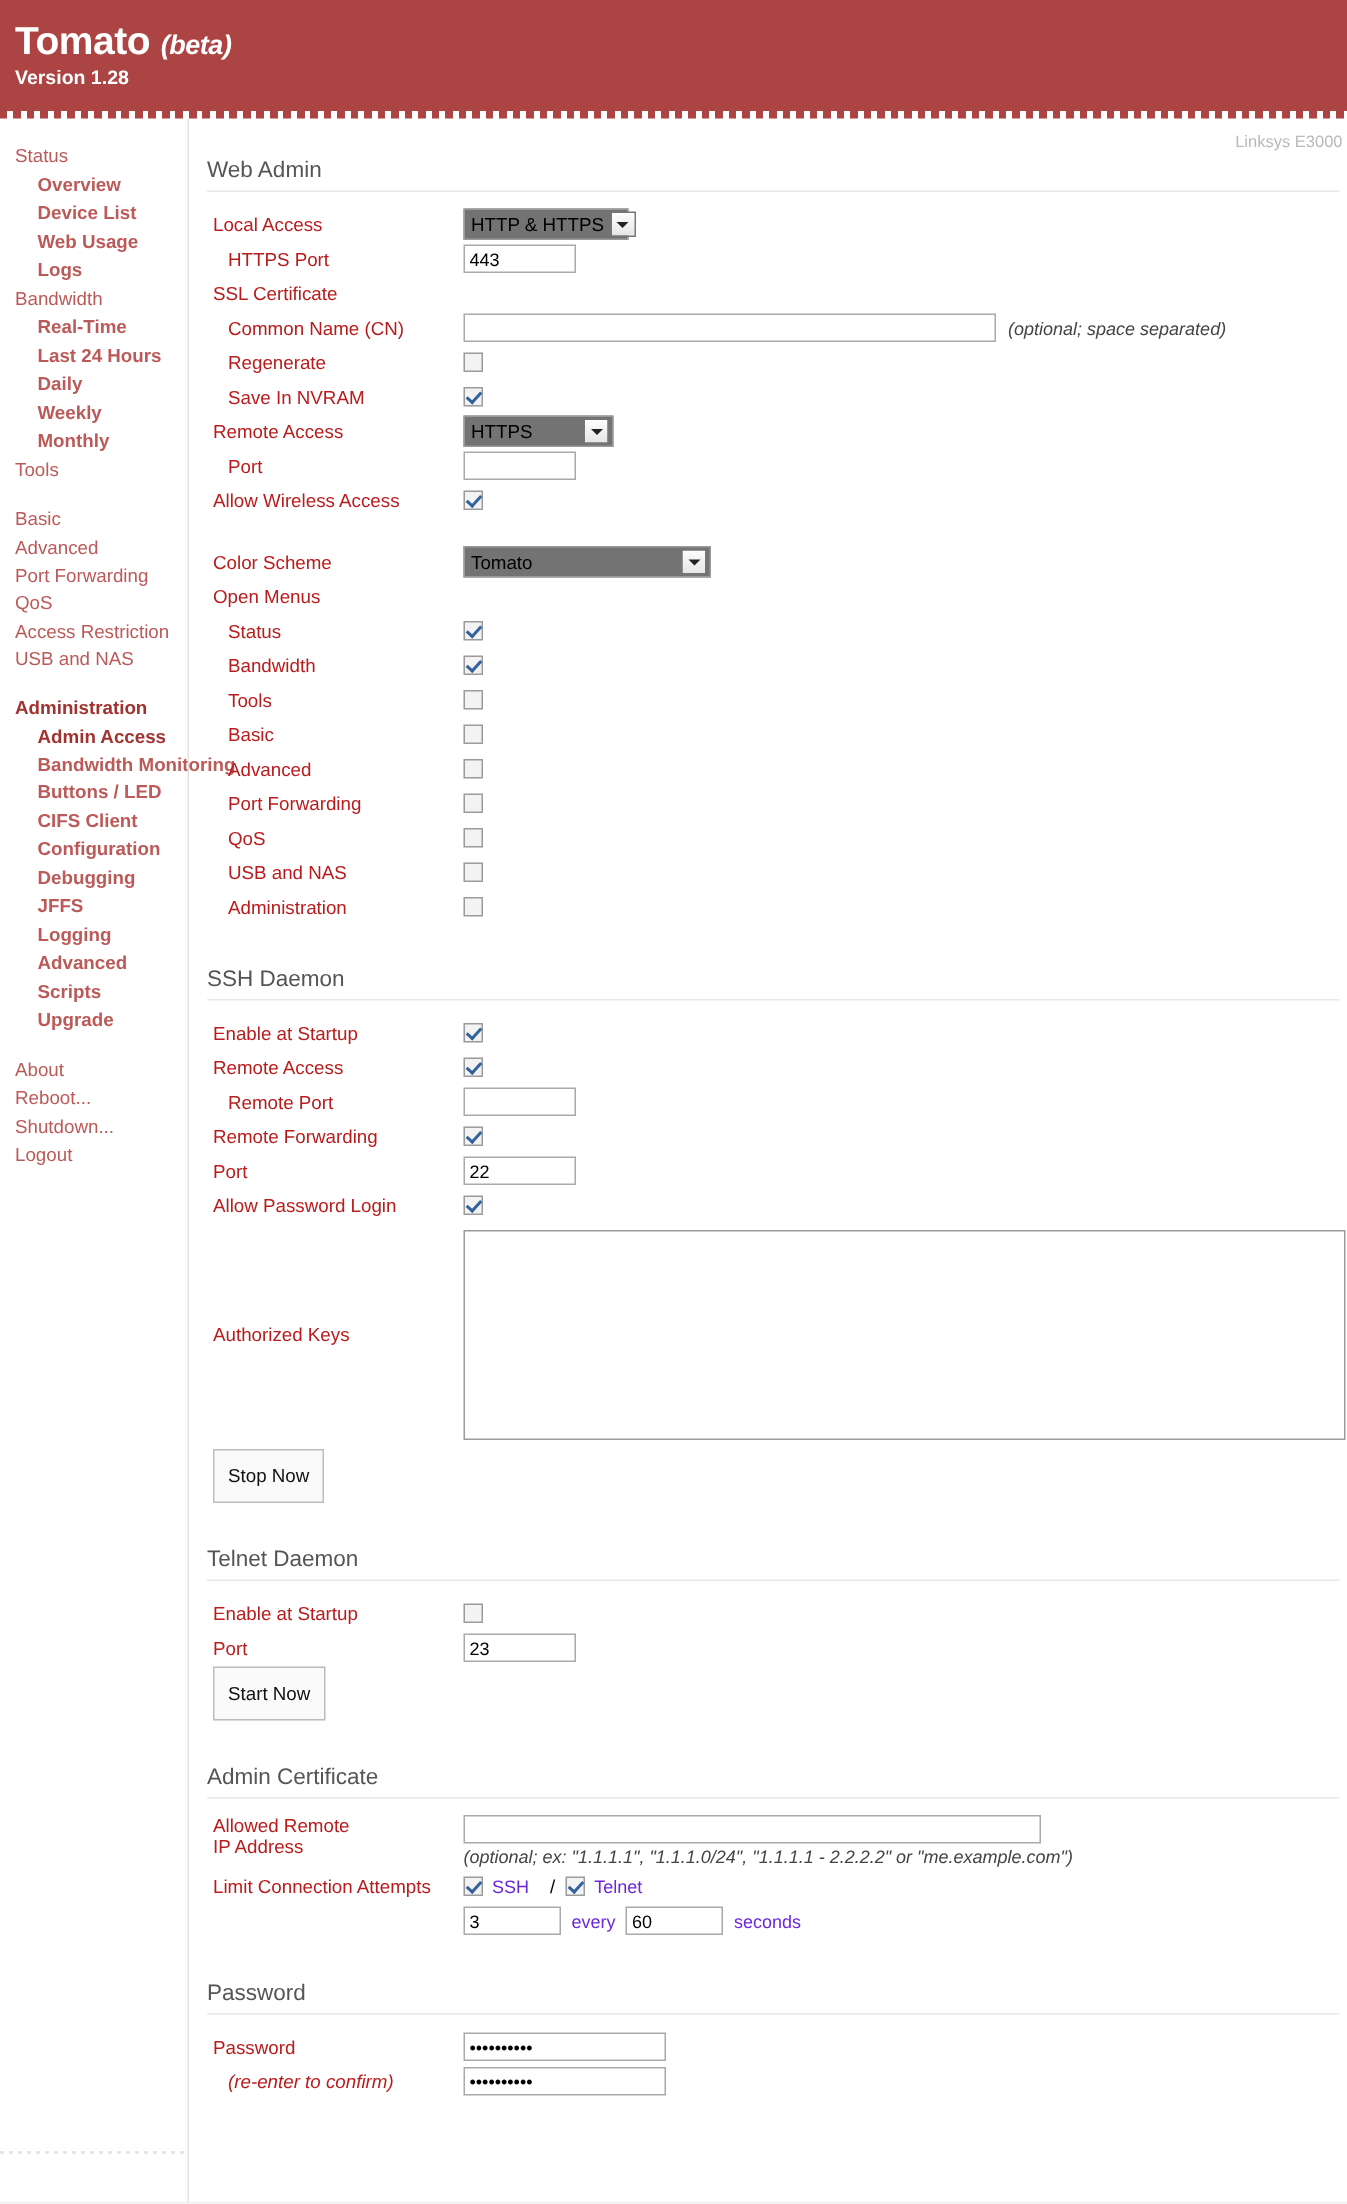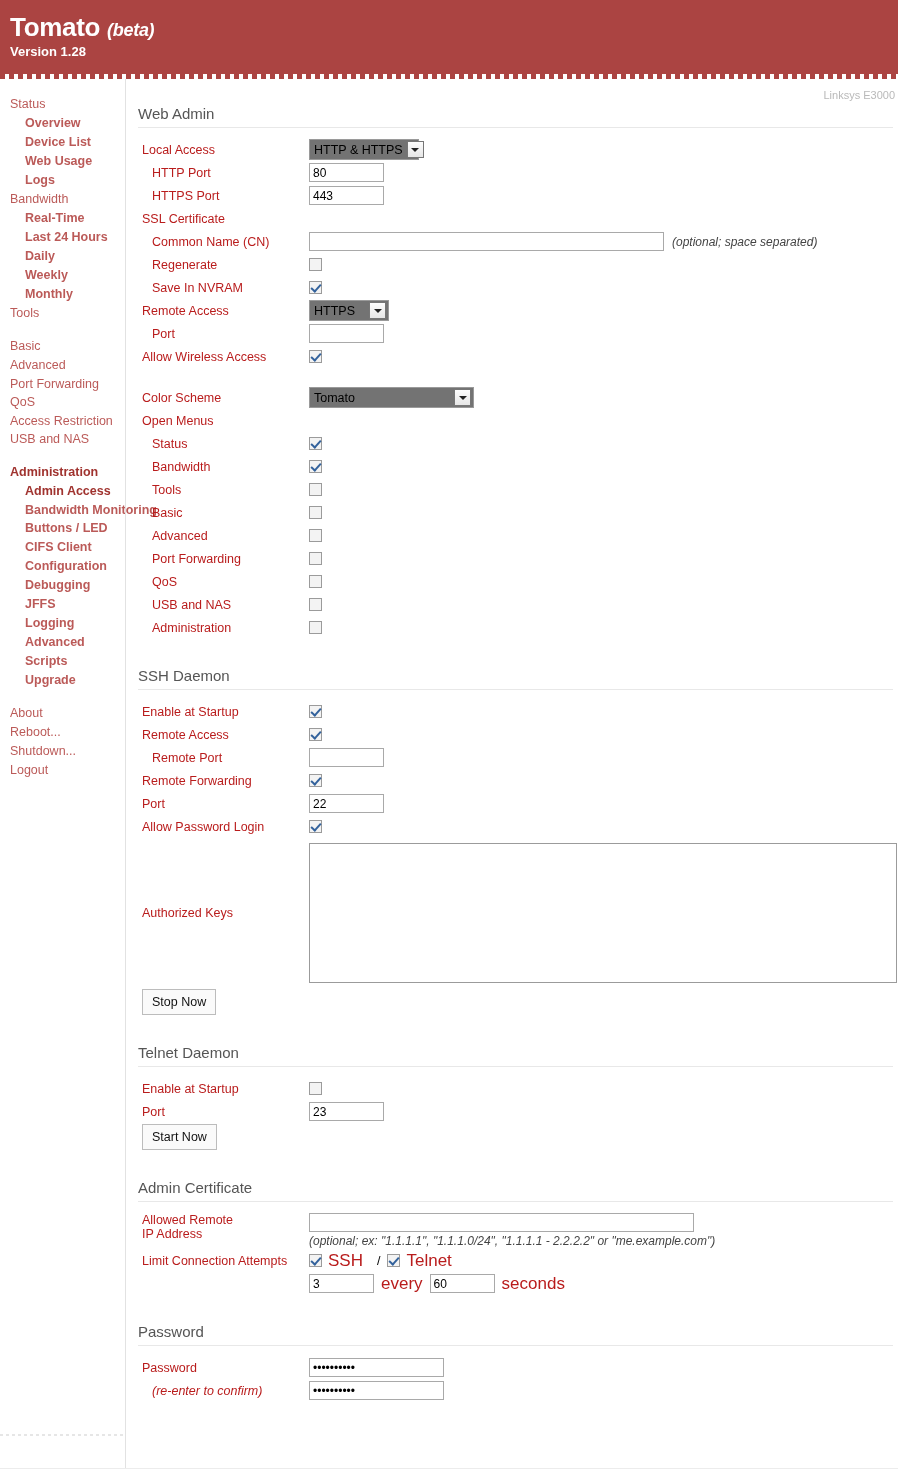--- a/index.html
+++ b/index.html
@@ -152,21 +152,21 @@
     flex: 0 0 17px;
   }
   .fakeselect .arrow i {
     display: block;
     width: 0; height: 0;
     border-left: 4px solid transparent;
     border-right: 4px solid transparent;
     border-top: 4px solid #222;
   }
   .fakeselect.w110 { width: 110px; }
-  .fakeselect.w80  { width: 80px;  }
+  .fakeselect.w80  { width: 100px;  }
   .fakeselect.w165 { width: 165px; }
 
   
   .cb {
     width: 13px; height: 13px;
     border: 1px solid #9b9b9b;
     background: #f3f3f3;
     display: inline-block;
     position: relative;
     cursor: pointer;
@@ -188,21 +188,21 @@
     border: 1px solid #9b9b9b;
     background: #fff;
     font-family: "Liberation Mono", monospace;
     font-size: 12px;
     resize: none;
     outline: none;
   }
 
   button.btn {
     min-width: 70px;
-    height: 26px;
+    height: 36px;
     border: 1px solid #bcbcbc;
     background: #fafafa;
     font-family: "Liberation Sans", sans-serif;
     font-size: 12.5px;
     color: #111;
     cursor: pointer;
     padding: 0 9px;
   }
   button.btn.sm { min-width: 0; }
 
@@ -212,21 +212,21 @@
     margin-left: 8px;
     white-space: nowrap;
     font-style: italic;
   }
   .hint.block {
     margin-left: 0;
     display: block;
     padding-top: 2px;
   }
 
-  .inline-txt { font-size: 17px; margin: 0 7px; color:#b91c1c; }
+  .inline-txt { font-size: 12px; margin: 0 7px; color:#6d28d9; }
   .inline-txt.first { margin-left: 6px; }
   .slash { margin: 0 7px; font-size: 12.5px; }
 
   .spacer-12 { height: 12px; }
   .spacer-18 { height: 18px; }
   
   #footer-rule-left {
     position: absolute;
     left: 0;
     width: 125px;
@@ -311,26 +311,20 @@
         <div class="fld">
           <div class="fakeselect w110">
             <span class="val">HTTP &amp; HTTPS</span>
             <span class="arrow">
                 <i></i>
               </span>
           </div>
         </div>
       </div>
 
-      <div class="row">
-        <div class="lbl indent1">HTTP Port</div>
-        <div class="fld">
-          <input class="txt w75" type="text" value="80" style="">
-        </div>
-      </div>
 
       <div class="row">
         <div class="lbl indent1">HTTPS Port</div>
         <div class="fld">
           <input class="txt w75" type="text" value="443" style="">
         </div>
       </div>
 
       <div class="row">
         <div class="lbl noind">SSL Certificate</div>

